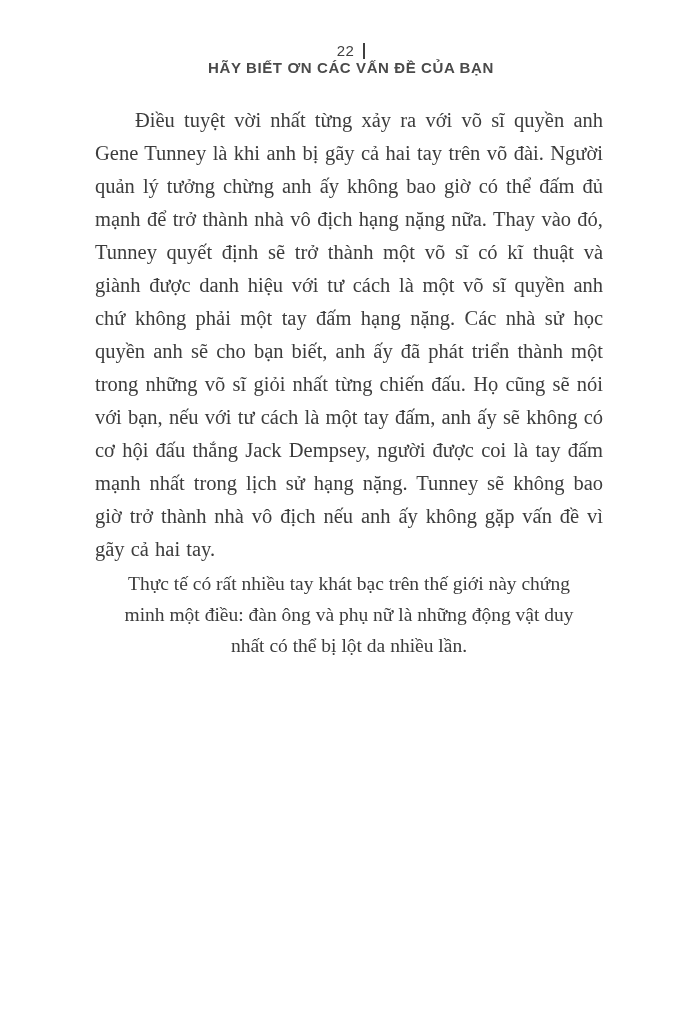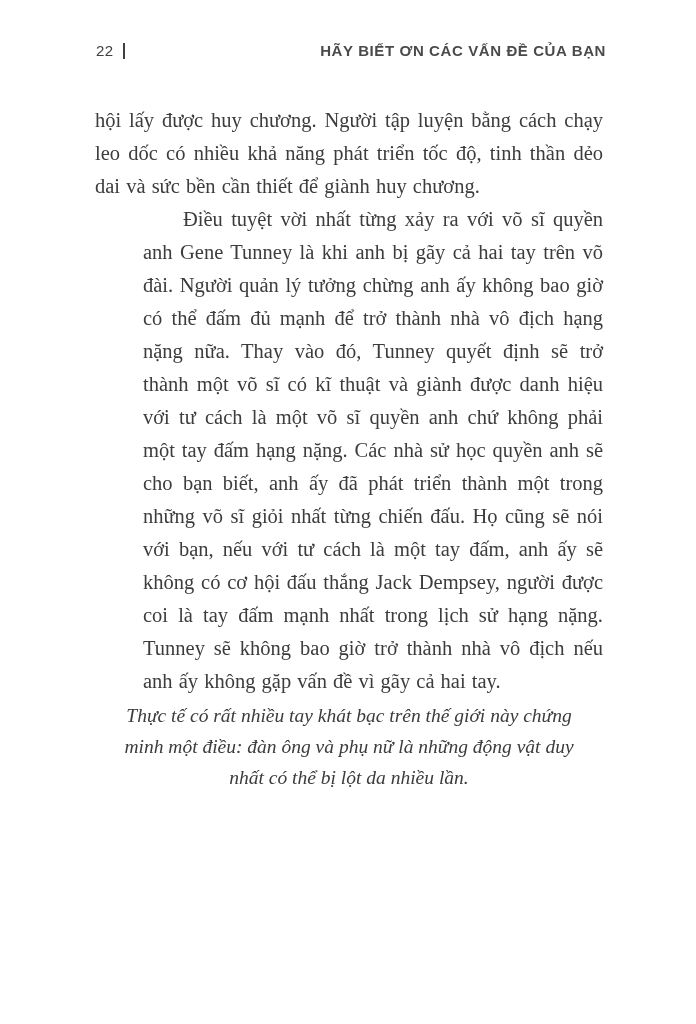--- a/index.html
+++ b/index.html
@@ -16,25 +16,26 @@
     color: #3c3c3c;
     box-sizing: border-box;
     overflow: hidden;
   }
   .running-header {
     position: absolute;
     top: 42px;
     left: 96px;
     right: 90px;
     display: flex;
-    justify-content: space-between;
+    justify-content: center;
     align-items: center;
     font-family: "Liberation Sans", "DejaVu Sans", sans-serif;
     font-size: 12px;
     color: #4a4a4a;
+    flex-direction: column;
   }
   .page-number-wrap {
     display: flex;
     align-items: center;
     gap: 9px;
   }
   .page-number {
     font-size: 15px;
     color: #3f3f3f;
     letter-spacing: 0.5px;
@@ -69,38 +70,36 @@
     margin-top: 0px;
     margin-left: 48px;
   }
   .para.indented {
     text-indent: 40px;
   }
   .quote {
     margin: 2px auto 0 auto;
     width: 450px;
     font-size: 19.5px;
-    font-style: italic;
     line-height: 31px;
     text-align: center;
     color: #3c3c3c;
   }
 </style>
 </head>
 <body>
 
 <div class="page">
 
   <div class="running-header">
     <span class="page-number-wrap">
       <span class="page-number">22</span>
       <span class="header-divider"></span>
     </span>
     <span class="running-title">HÃY BIẾT ƠN CÁC VẤN ĐỀ CỦA BẠN</span>
   </div>
 
   <div class="body-text">
-    <p class="para">hội lấy được huy chương. Người tập luyện bằng cách chạy leo dốc có nhiều khả năng phát triển tốc độ, tinh thần dẻo dai và sức bền cần thiết để giành huy chương.</p>
     <p class="para indented">Điều tuyệt vời nhất từng xảy ra với võ sĩ quyền anh Gene Tunney là khi anh bị gãy cả hai tay trên võ đài. Người quản lý tưởng chừng anh ấy không bao giờ có thể đấm đủ mạnh để trở thành nhà vô địch hạng nặng nữa. Thay vào đó, Tunney quyết định sẽ trở thành một võ sĩ có kĩ thuật và giành được danh hiệu với tư cách là một võ sĩ quyền anh chứ không phải một tay đấm hạng nặng. Các nhà sử học quyền anh sẽ cho bạn biết, anh ấy đã phát triển thành một trong những võ sĩ giỏi nhất từng chiến đấu. Họ cũng sẽ nói với bạn, nếu với tư cách là một tay đấm, anh ấy sẽ không có cơ hội đấu thắng Jack Dempsey, người được coi là tay đấm mạnh nhất trong lịch sử hạng nặng. Tunney sẽ không bao giờ trở thành nhà vô địch nếu anh ấy không gặp vấn đề vì gãy cả hai tay.</p>
     <p class="quote">Thực tế có rất nhiều tay khát bạc trên thế giới này chứng minh một điều: đàn ông và phụ nữ là những động vật duy nhất có thể bị lột da nhiều lần.</p>
   </div>
 
 </div>
 
 </body></html>

